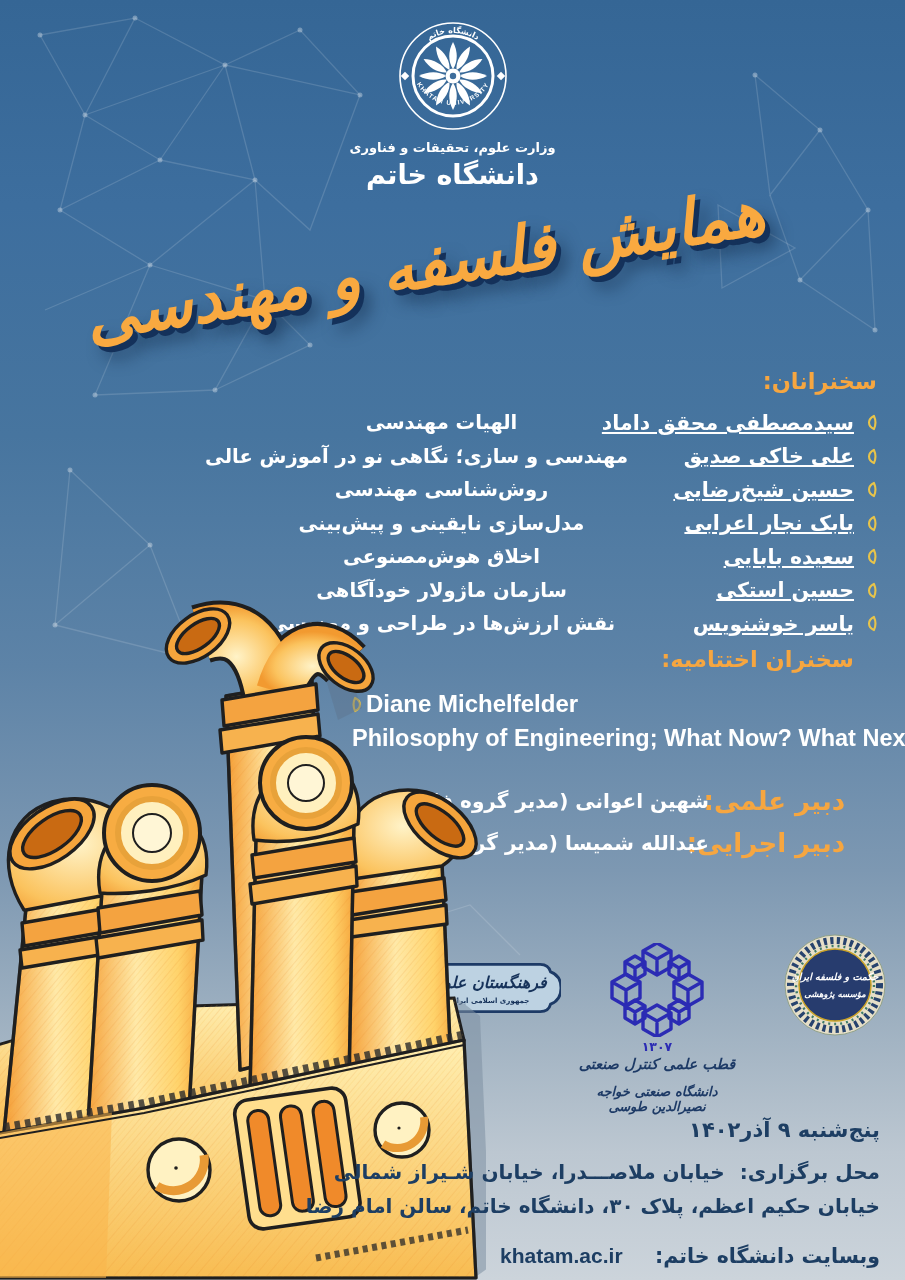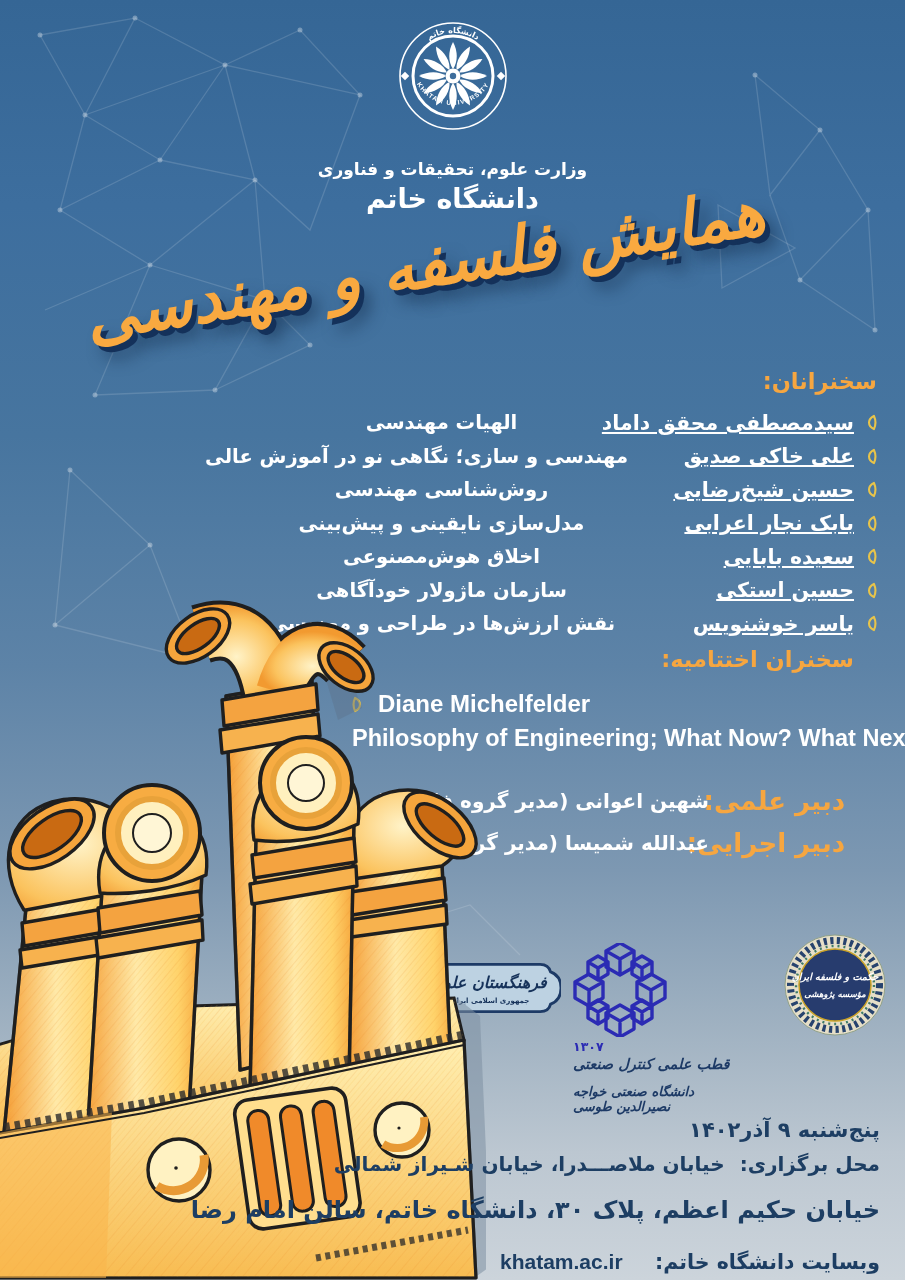--- a/index.html
+++ b/index.html
@@ -5,64 +5,64 @@
   html,body{margin:0;padding:0;}
   .poster{
     position:relative; width:905px; height:1280px; overflow:hidden;
     background:linear-gradient(180deg,#356695 0%,#3d6e9e 16%,#47759f 34%,#5d83a7 52%,#7d98b2 68%,#9fb1c1 80%,#bcc7d1 90%,#ccd4db 100%);
     font-family:"DejaVu Sans",sans-serif; -webkit-font-smoothing:antialiased;
   }
   .mesh{position:absolute;inset:0;pointer-events:none;}
   
   .header{position:absolute;top:20px;left:0;width:100%;text-align:center;color:#fff;}
   .logo-wrap{display:inline-block;width:112px;height:112px;}
-  .ministry{margin-top:23px;font-size:17px;font-weight:bold;direction:rtl;}
+  .ministry{margin-top:4px;font-size:13px;font-weight:bold;direction:rtl;}
   .university{margin-top:4px;font-size:27px;font-weight:bold;letter-spacing:1px;direction:rtl;}
   
   .cal-title{
     position:absolute;top:225px;left:118px;width:650px;text-align:center;direction:rtl;
     font-size:64px;font-weight:bold;font-style:italic;color:#F9A940;
     transform:rotate(-9deg);
     text-shadow:4px 6px 0 #14315a, 9px 13px 16px rgba(15,38,68,.55);
     white-space:nowrap;
   }
   
   .speakers{position:absolute;top:368px;right:28px;width:622px;direction:rtl;}
   .sec-head{color:#F6A640;font-size:22.5px;font-weight:bold;margin:0 0 12px 0;}
   .sp-row{display:grid;grid-template-columns:235px 1fr;column-gap:14px;align-items:center;height:33.5px;}
   .sp-name{display:flex;align-items:center;gap:9px;color:#fff;font-size:20.5px;font-weight:bold;white-space:nowrap;text-decoration:underline;}
   .sp-topic{color:#fff;font-size:19.5px;font-weight:bold;text-align:center;white-space:nowrap;}
   .bullet{width:14px;height:19px;flex:0 0 auto;}
   
   .closing{position:absolute;top:646px;left:352px;width:502px;}
   .closing .sec-head{direction:rtl;text-align:right;margin-bottom:18px;}
-  .closing-name{display:flex;align-items:center;gap:12px;direction:ltr;color:#fff;
+  .closing-name{display:flex;align-items:center;direction:ltr;color:#fff;
     font-family:"Liberation Sans",sans-serif;font-size:24px;font-weight:bold;}
   .closing-talk{margin-top:7px;direction:ltr;color:#fff;font-family:"Liberation Sans",sans-serif;
     font-size:23.5px;font-weight:bold;white-space:nowrap;}
   
   .committee{position:absolute;top:780px;right:60px;direction:rtl;}
   .cm-row{display:grid;grid-template-columns:112px auto;column-gap:24px;align-items:center;height:42px;}
   .cm-role{color:#F6A640;font-size:26px;font-weight:bold;white-space:nowrap;}
   .cm-person{color:#fff;font-size:20px;font-weight:bold;white-space:nowrap;}
   
   .logos{position:absolute;top:933px;right:18px;display:flex;direction:rtl;align-items:flex-start;}
   .logo-institute{width:104px;height:104px;}
-  .logo-kntu{width:168px;margin-right:42px;margin-top:10px;text-align:left;direction:rtl;}
+  .logo-kntu{width:168px;margin-right:42px;margin-top:10px;text-align:center;direction:rtl;}
   .kntu-svg{width:94px;height:94px;}
   .kntu-year{color:#2B2BB4;font-size:12.5px;font-weight:bold;margin-top:-2px;}
   .kntu-l1{color:#1D3A66;font-size:14.5px;font-weight:bold;font-style:italic;margin-top:2px;}
   .kntu-l2{color:#1D3A66;font-size:13px;font-weight:bold;font-style:italic;margin-top:12px;}
   .logo-academy{width:142px;height:66px;margin-right:12px;margin-top:22px;}
   
   .footer{position:absolute;top:1118px;right:25px;width:500px;direction:rtl;color:#1D3E63;font-weight:bold;}
   .f-row1{display:flex;justify-content:space-between;padding-left:168px;font-size:21px;}
-  .f-row2{margin-top:10px;font-size:20px;white-space:nowrap;}
+  .f-row2{margin-top:18px;font-size:20px;white-space:nowrap;}
   .f-row2 .lbl{margin-left:8px;}
-  .f-row3{margin-top:20px;font-size:24px;white-space:nowrap;}
+  .f-row3{margin-top:10px;font-size:20px;white-space:nowrap;}
   .f-row4{display:flex;justify-content:space-between;margin-top:26px;padding-left:120px;font-size:20.5px;align-items:center;}
   .f-web{direction:ltr;font-family:"Liberation Sans",sans-serif;font-size:21px;font-weight:bold;}
   
   .illustration{position:absolute;left:-6px;bottom:0;width:492px;height:702px;}
 </style>
 </head>
 <body>
 
 <div class="poster">
 

